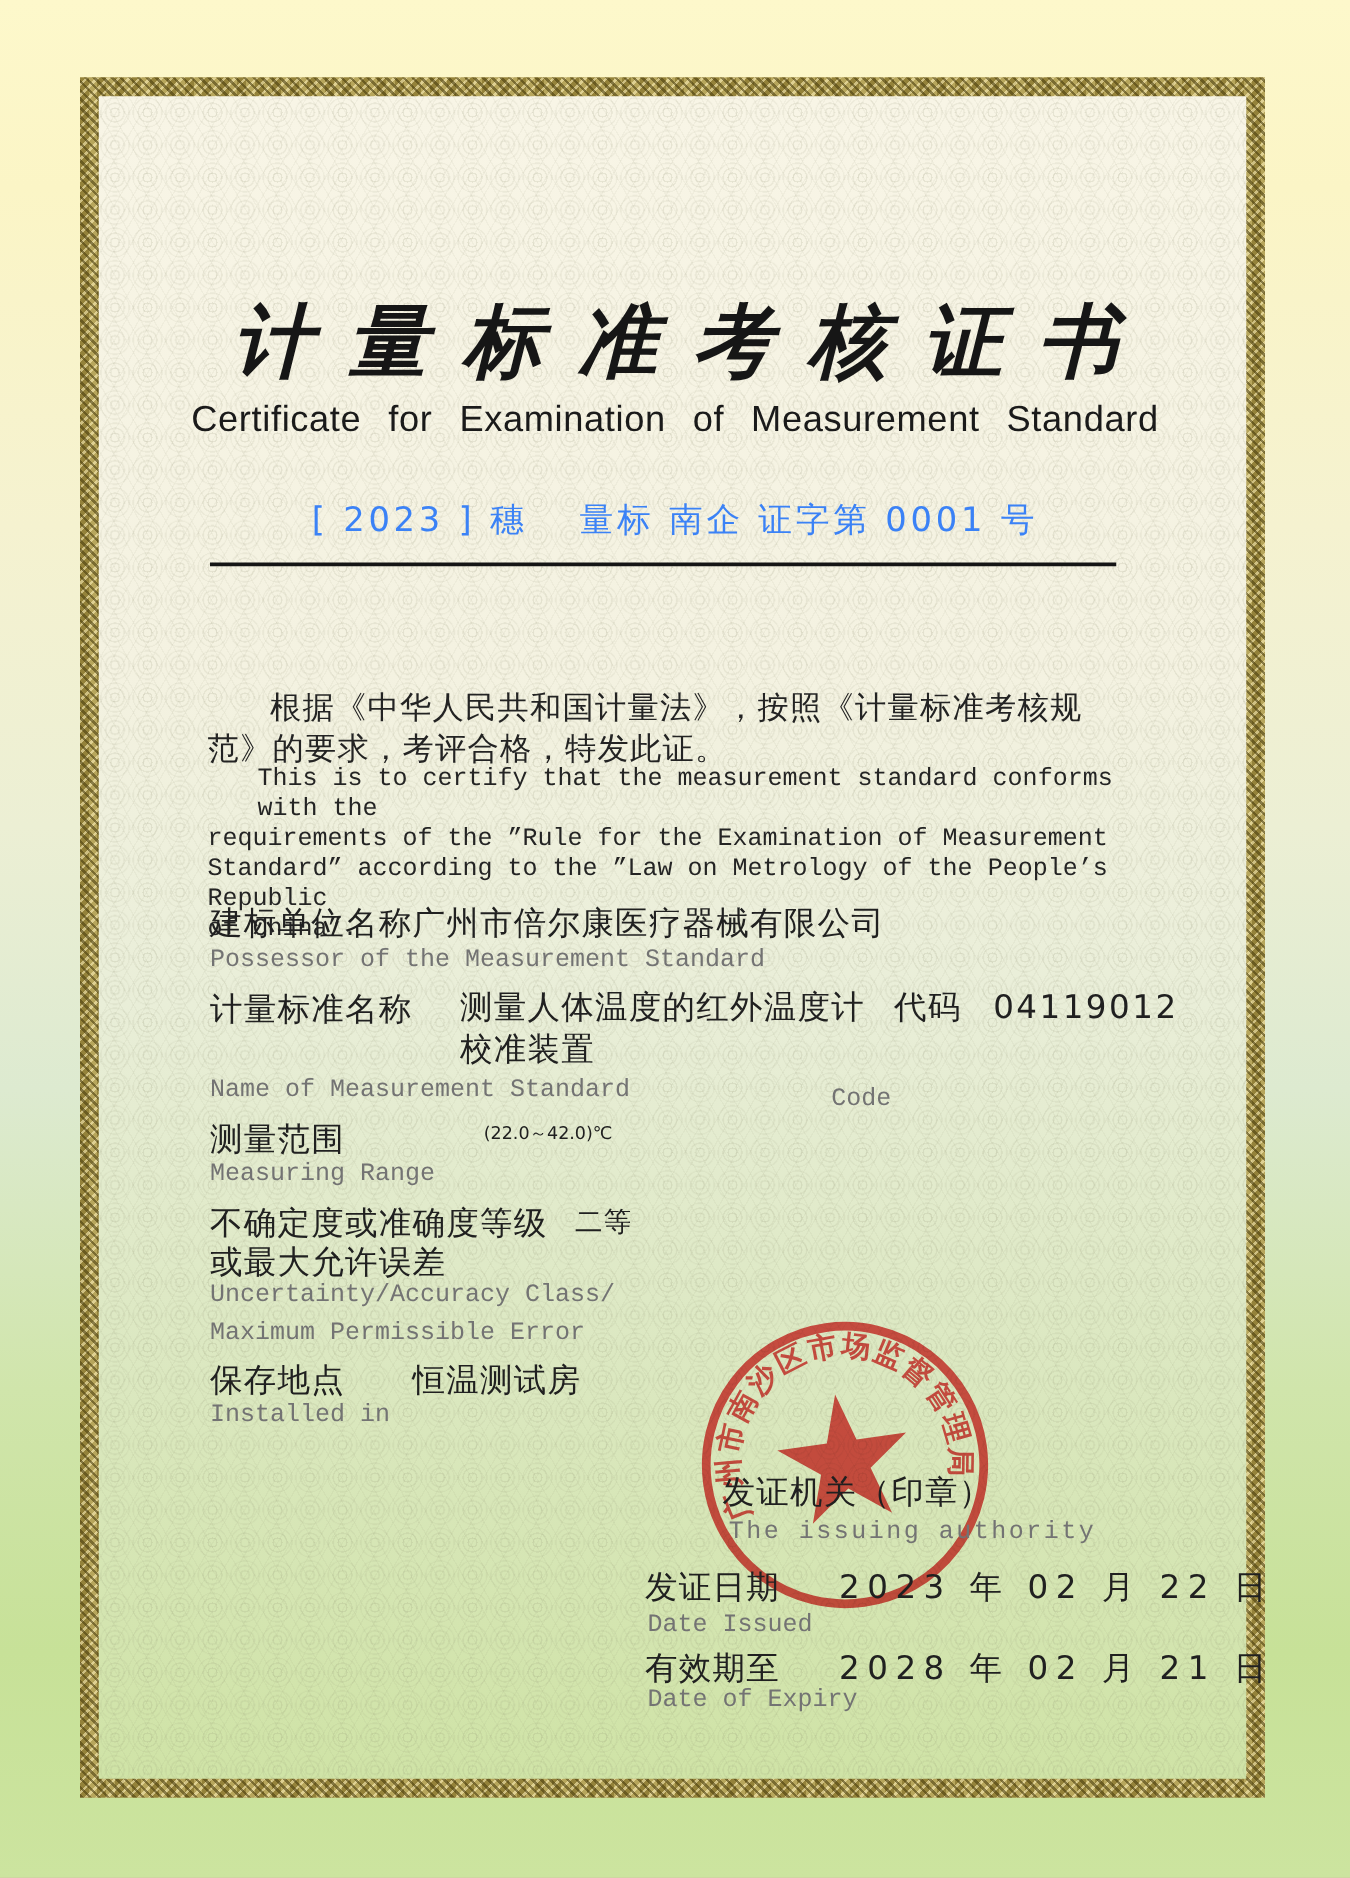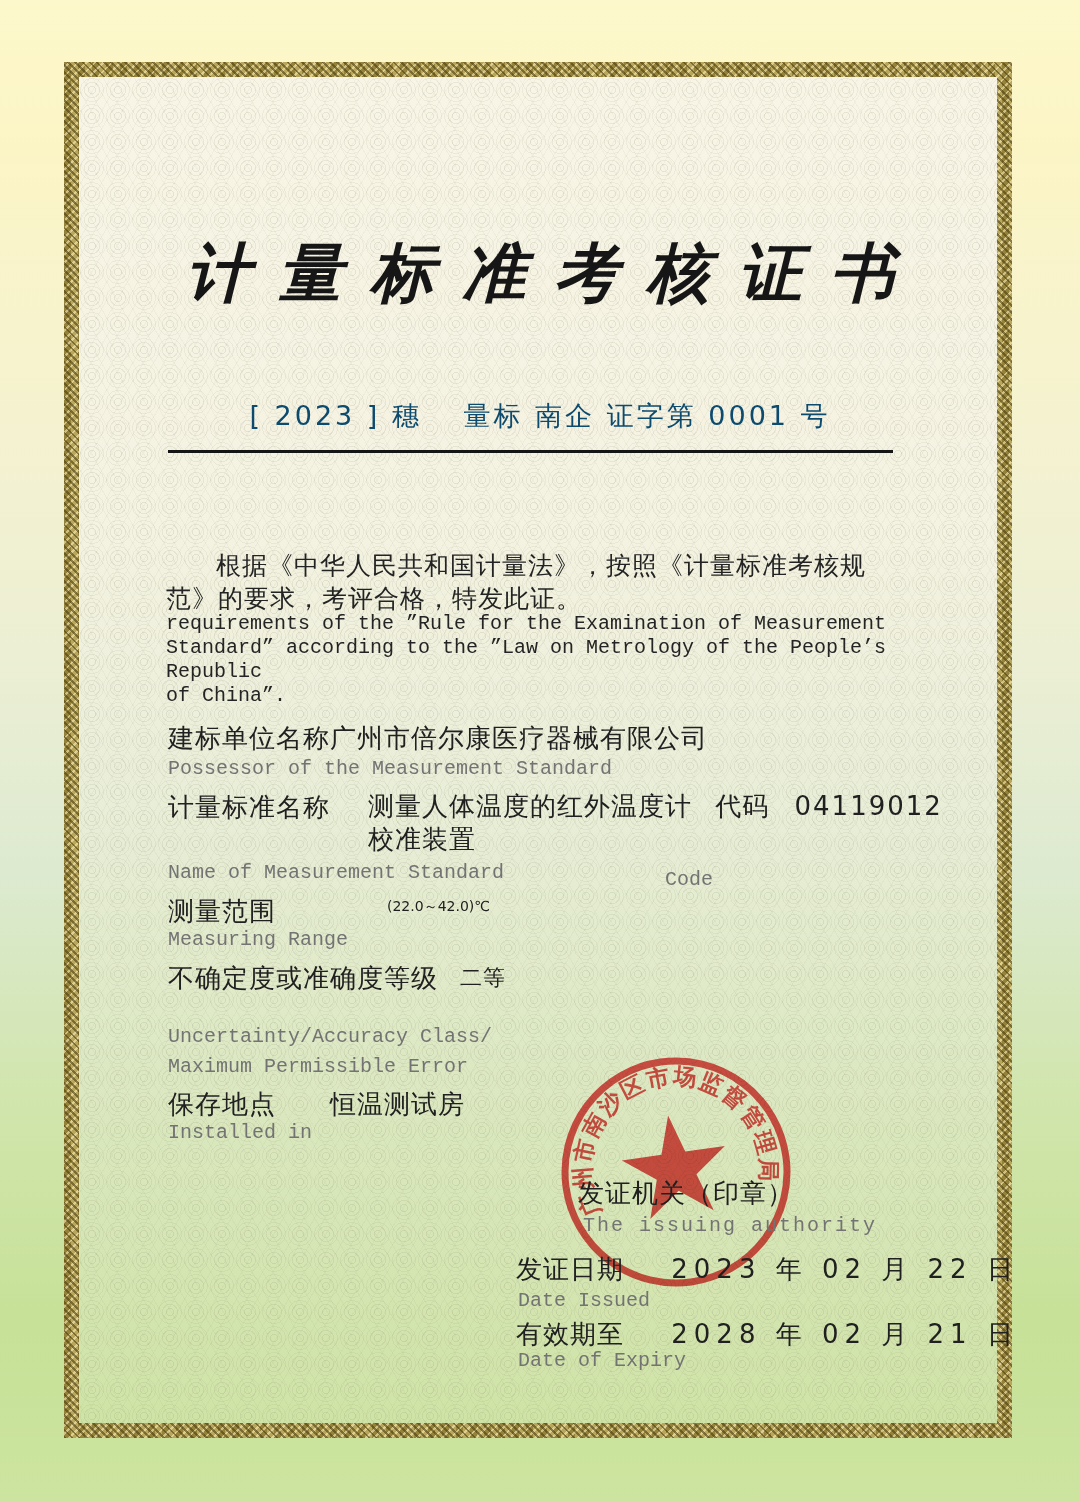--- a/index.html
+++ b/index.html
@@ -34,21 +34,21 @@
     font-family:"DejaVu Serif",serif;font-weight:bold;font-style:italic;
     font-size:64px;letter-spacing:28px;text-indent:28px;color:#161616;
   }
   .subtitle{
     top:320px;left:0;width:100%;text-align:center;
     font-family:"Liberation Sans",sans-serif;font-size:29px;color:#1a1a1a;
     word-spacing:13px;letter-spacing:.5px;
   }
   .certno{
     top:398px;left:0;width:100%;text-align:center;
-    font-size:27px;letter-spacing:3px;color:#0c4a6e;
+    font-size:27px;letter-spacing:3px;color:#3b82f6;
   }
   .rule{top:450px;left:168px;width:725px;height:3px;background:#151515;}
   .para-zh{
     top:549px;left:166px;width:738px;font-size:25px;line-height:33px;
     text-indent:2em;color:#232323;letter-spacing:1px;
   }
   .para-en{
     top:612px;left:166px;width:748px;
     font-family:"Liberation Mono",monospace;font-size:20px;line-height:24px;color:#242424;
   }
@@ -63,26 +63,28 @@
 </head>
 <body>
 
 <div class="frame">
   <div class="paper"></div>
 </div>
 
 <div class="content">
 
   <div class="abs title">计量标准考核证书</div>
+  <div class="abs subtitle">Certificate for Examination of Measurement Standard</div>
   <div class="abs certno">[ 2023 ] 穗　 量标 南企 证字第 0001 号</div>
   <div class="abs rule"></div>
 
   <div class="abs para-zh">根据《中华人民共和国计量法》，按照《计量标准考核规范》的要求，考评合格，特发此证。</div>
 
   <div class="abs para-en">
+    <div class="indent">This is to certify that the measurement standard conforms with the</div>
     <div>requirements of the ”Rule for the Examination of Measurement</div>
     <div>Standard” according to the ”Law on Metrology of the People’s Republic</div>
     <div>of China”.</div>
   </div>
 
   <div class="row zh" style="top:721px;">
     <span>建标单位名称</span>
     <span class="val-abs" style="left:162px;">广州市倍尔康医疗器械有限公司</span>
   </div>
   <div class="row en" style="top:757px;">Possessor of the Measurement Standard</div>
@@ -104,20 +106,21 @@
   <div class="row zh" style="top:894px;">
     <span>测量范围</span>
     <span class="val-abs" style="left:219px;top:4px;font-size:14px;letter-spacing:0;">(22.0～42.0)℃</span>
   </div>
   <div class="row en" style="top:928px;">Measuring Range</div>
 
   <div class="row zh" style="top:961px;">
     <span>不确定度或准确度等级</span>
     <span class="val-abs" style="left:292px;top:2px;font-size:22px;">二等</span>
   </div>
+  <div class="row zh" style="top:992px;">或最大允许误差</div>
   <div class="row en" style="top:1025px;">Uncertainty/Accuracy Class/</div>
   <div class="row en" style="top:1055px;">Maximum Permissible Error</div>
 
   <div class="row zh" style="top:1087px;">
     <span>保存地点</span>
     <span class="val-abs" style="left:162px;">恒温测试房</span>
   </div>
   <div class="row en" style="top:1121px;">Installed in</div>
 
   <svg class="abs seal-svg" style="left:546px;top:1042px;" width="260" height="260" viewBox="0 0 260 260">

